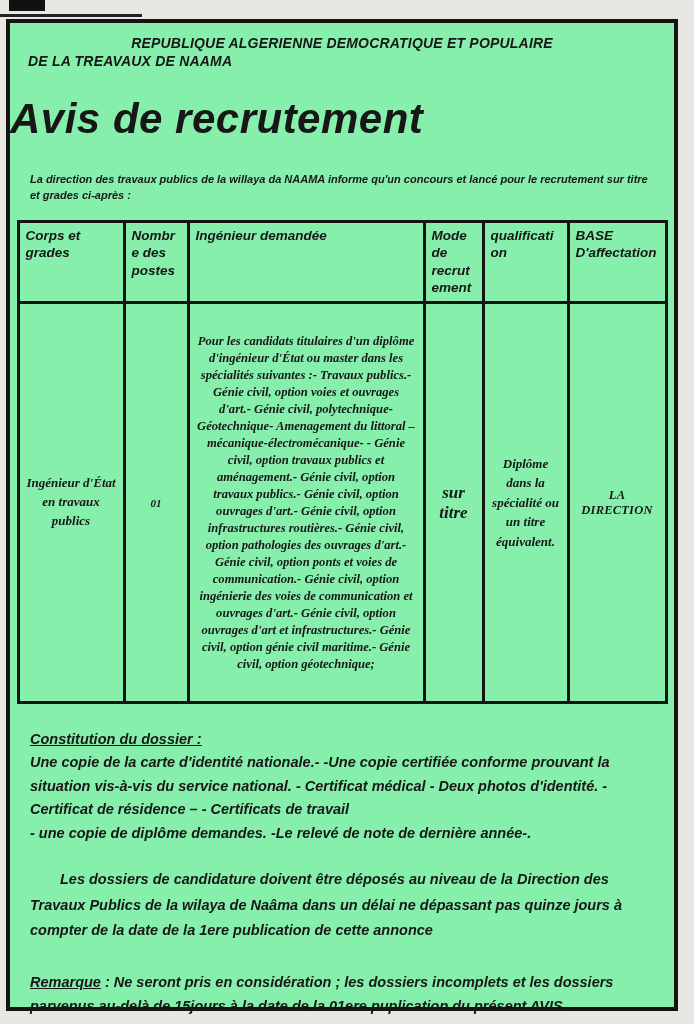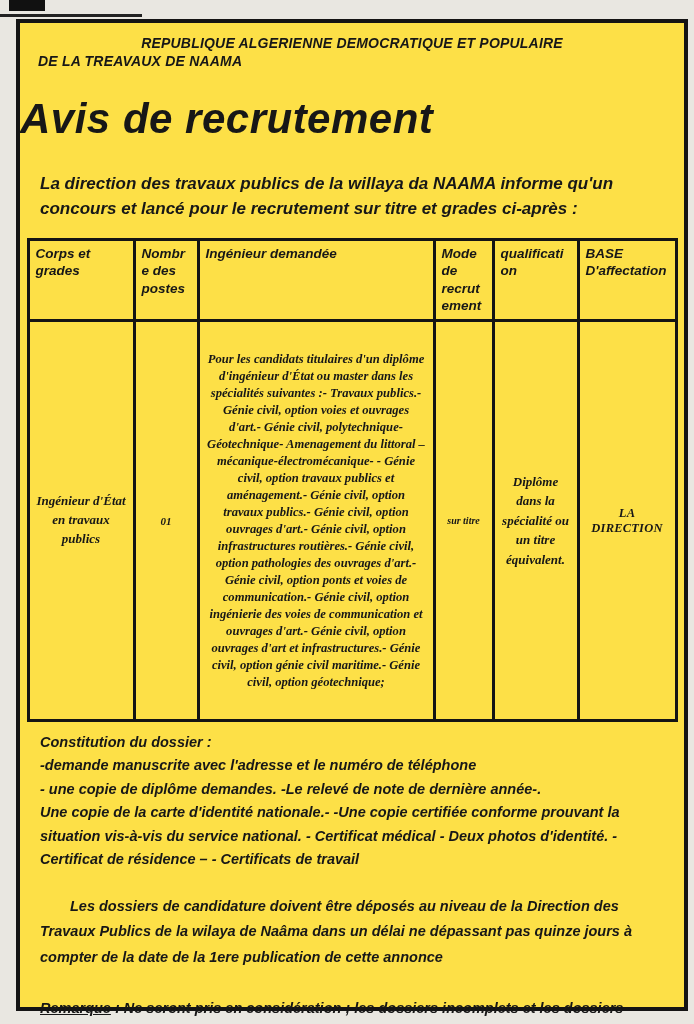--- a/index.html
+++ b/index.html
@@ -11,67 +11,67 @@
     position:relative;
     overflow:hidden;
   }
   .scan-mark{
     position:absolute;top:0;left:9px;width:36px;height:11px;background:#111;
   }
   .scan-line{
     position:absolute;top:14px;left:0;width:142px;height:3px;background:#222;
   }
   .doc-box{
-    position:absolute;top:19px;left:16px;width:672px;height:992px;
-    background:#fde047;
+    position:absolute;top:19px;left:6px;width:672px;height:992px;
+    background:#86efac;
     border:4px solid #141414;
     box-sizing:border-box;
     display:flex;flex-direction:column;
   }
   .header-block{margin:12px 18px 0 18px;line-height:1.28;}
   .hline{font-size:14px;font-weight:bold;font-style:italic;letter-spacing:.2px;}
   .hline.centered{text-align:center;}
   .doc-title{
     text-align:left;
     font-size:42px;font-weight:bold;font-style:italic;
     letter-spacing:.5px;
     margin:24px 0 18px 0;
   }
   .intro{
     margin:10px 20px 0 20px;
-    font-size:17px;font-weight:bold;font-style:italic;
+    font-size:11px;font-weight:bold;font-style:italic;
     line-height:1.5;
   }
   table.notice{
     border-collapse:collapse;table-layout:fixed;
-    margin:16px auto 1px auto;
+    margin:16px auto 16px auto;
     width:648px;
     padding-left:28px;
   }
   table.notice td{
     border:3px solid #141414;
     padding:4px 6px;
     font-weight:bold;font-style:italic;
     box-sizing:border-box;
   }
   tr.head td{
     font-size:13.5px;vertical-align:top;height:70px;line-height:1.3;
     overflow-wrap:anywhere;
   }
   tr.bodyrow td{
     vertical-align:middle;text-align:center;height:400px;font-family:Liberation Serif, serif;
   }
   td.cell-corps{font-size:13px;line-height:1.45;}
   td.cell-nombre{font-size:11px;}
   td.cell-spec{font-size:12.6px;line-height:17px;padding:6px 8px;}
-  td.cell-mode{font-size:10px;}
+  td.cell-mode{font-size:17px;}
   td.cell-qualif{font-size:13px;line-height:1.5;}
   td.cell-lieu{font-size:12.5px;letter-spacing:.2px;}
   .dossier{margin:8px 20px 0 20px;font-size:14.5px;line-height:1.62;}
-  .dossier .heading{font-weight:bold;font-style:italic;}
+  .dossier .heading{text-decoration:underline;font-weight:bold;font-style:italic;}
   .dossier .line{font-weight:bold;font-style:italic;}
   .deposit{
     margin:22px 20px 0 20px;font-size:14.5px;line-height:1.75;
     font-weight:bold;font-style:italic;text-indent:30px;
   }
   .remarque{
     margin:26px 20px 0 20px;font-size:14.5px;line-height:1.7;
     font-weight:bold;font-style:italic;
   }
   .remarque .label{text-decoration:underline;}
@@ -117,23 +117,22 @@
       <td class="cell-spec">Pour les candidats titulaires d'un diplôme d'ingénieur d'État ou master dans les spécialités suivantes :- Travaux publics.- Génie civil, option voies et ouvrages d'art.- Génie civil, polytechnique- Géotechnique- Amenagement du littoral –mécanique-électromécanique- - Génie civil, option travaux publics et aménagement.- Génie civil, option travaux publics.- Génie civil, option ouvrages d'art.- Génie civil, option infrastructures routières.- Génie civil, option pathologies des ouvrages d'art.- Génie civil, option ponts et voies de communication.- Génie civil, option ingénierie des voies de communication et ouvrages d'art.- Génie civil, option ouvrages d'art et infrastructures.- Génie civil, option génie civil maritime.- Génie civil, option géotechnique;</td>
       <td class="cell-mode">sur titre</td>
       <td class="cell-qualif">Diplôme dans la spécialité ou un titre équivalent.</td>
       <td class="cell-lieu">LA DIRECTION</td>
     </tr>
   </tbody>
     </table>
 
   <div class="dossier">
     <div class="heading">Constitution du dossier :</div>
-    <div class="line">-demande manuscrite avec l'adresse et le numéro de téléphone</div>
+    <div class="line">Une copie de la carte d'identité nationale.-  -Une copie certifiée conforme prouvant la situation vis-à-vis du service national. - Certificat médical - Deux photos d'identité. - Certificat de résidence – - Certificats de travail</div>
     <div class="line">- une copie de diplôme demandes. -Le relevé de note de  dernière  année-.</div>
-    <div class="line">Une copie de la carte d'identité nationale.-  -Une copie certifiée conforme prouvant la situation vis-à-vis du service national. - Certificat médical - Deux photos d'identité. - Certificat de résidence – - Certificats de travail</div>
   </div>
 
   <div class="deposit">Les dossiers de candidature doivent être déposés au niveau de la Direction des Travaux Publics de la wilaya de Naâma dans un délai ne dépassant pas quinze jours à compter de la date de la 1ere  publication de cette annonce</div>
 
   <div class="remarque">
     <span class="label">Remarque</span><span> : Ne seront pris en considération ; les dossiers incomplets et les dossiers  parvenus au-delà de 15jours à  la date  de la  01ere puplication du présent AVIS.</span>
   </div>
 
 </div>
 

